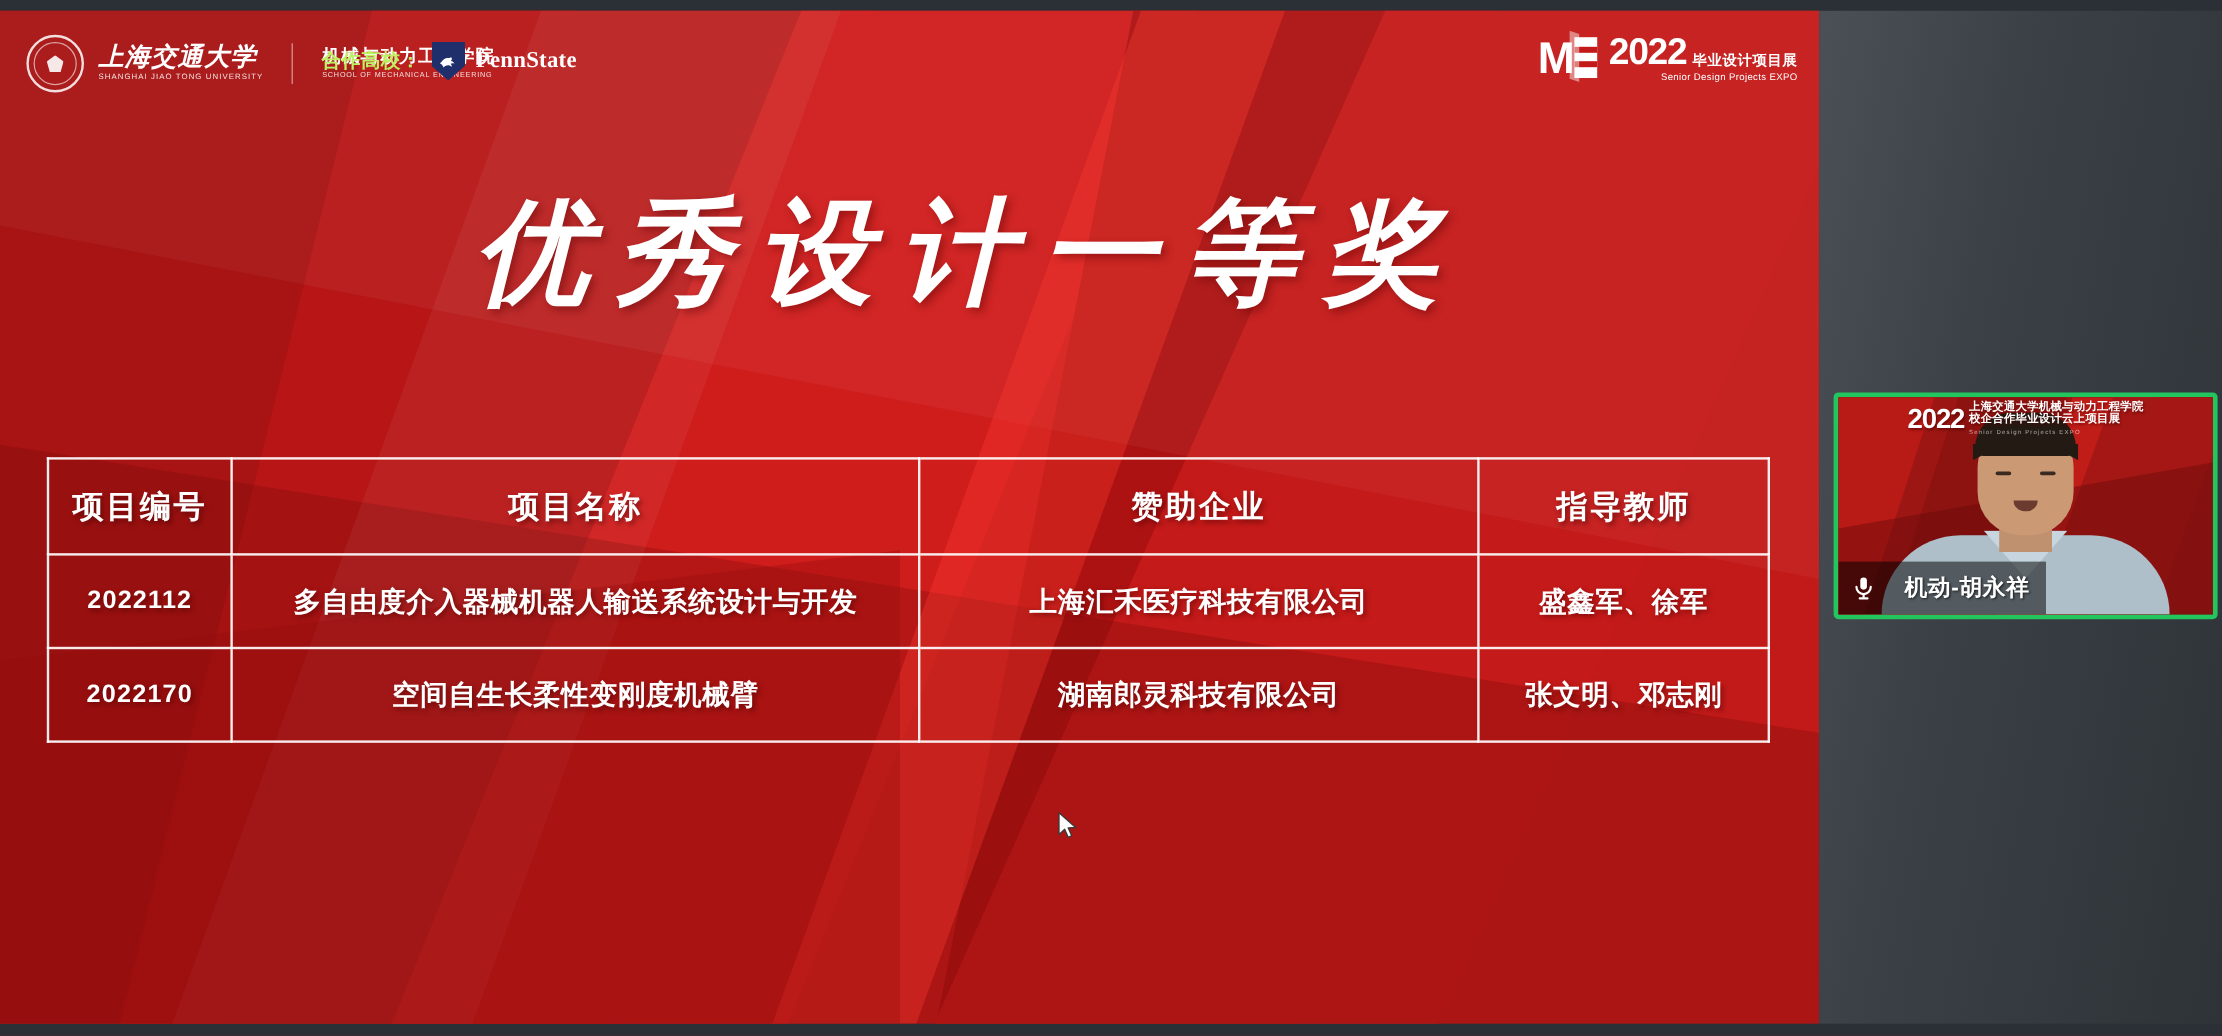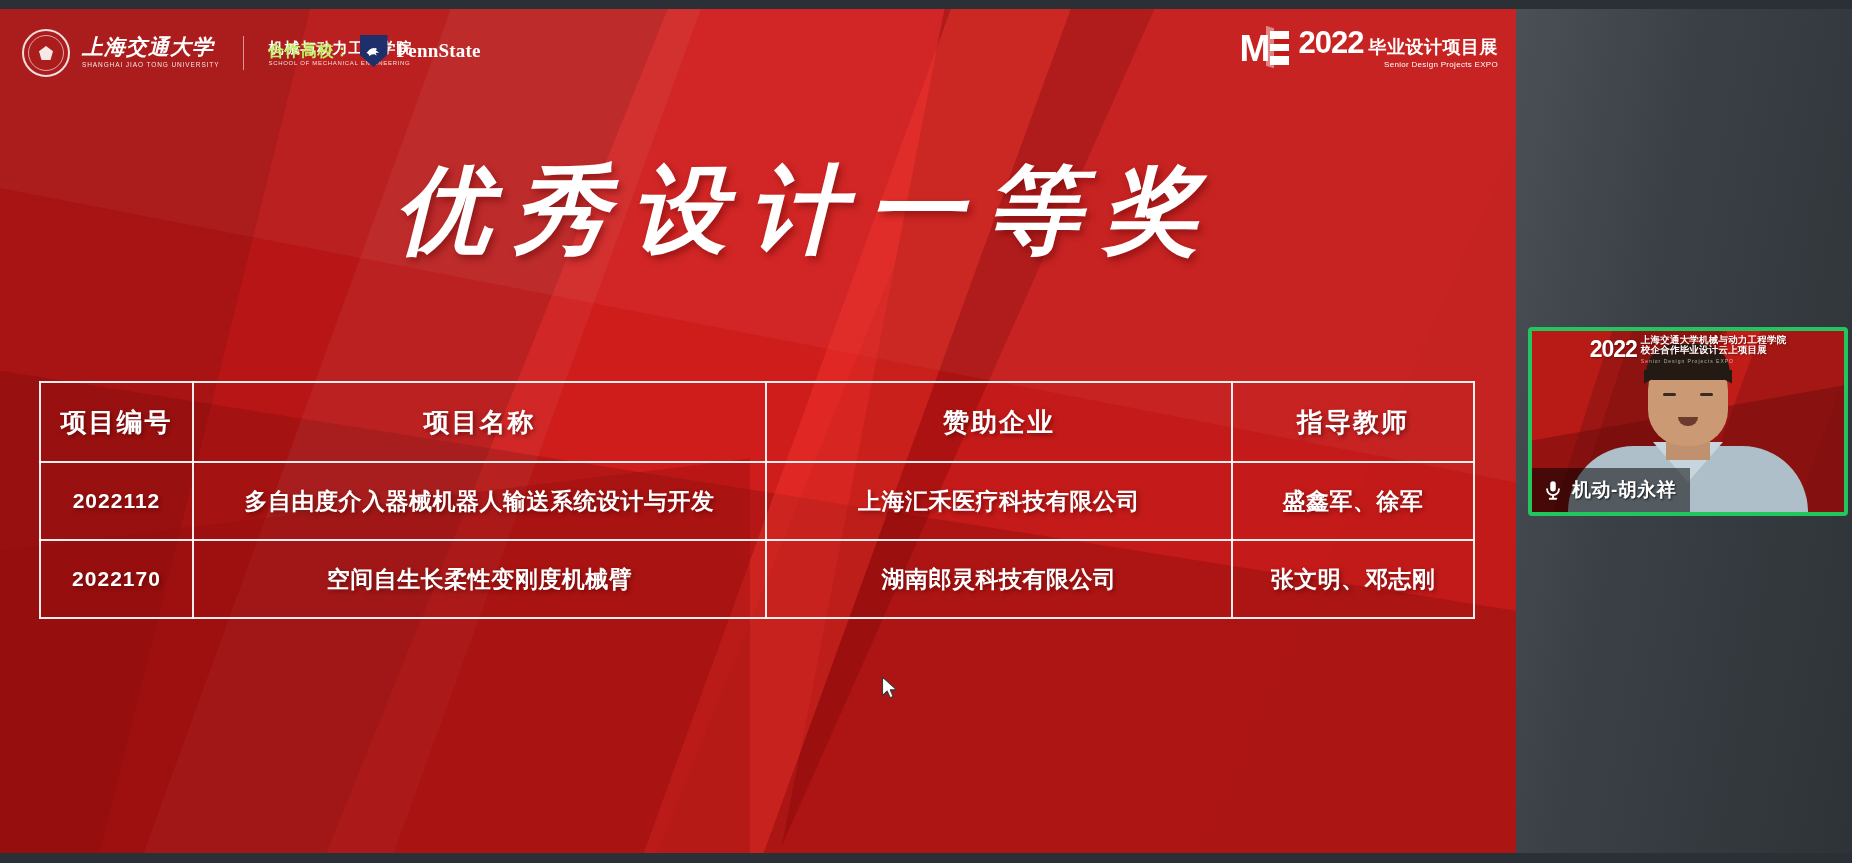--- a/index.html
+++ b/index.html
@@ -62,21 +62,21 @@
     font-size:37px;line-height:1;color:#fff;}
   .me-e{position:absolute;left:30px;top:4px;width:19px;height:34px;background:#fff;}
   .me-e span{position:absolute;left:0;width:100%;height:5px;background:#c21a19;}
   .me-e span:nth-child(1){top:8px;}
   .me-e span:nth-child(2){top:20px;}
   .me-e::after{content:"";position:absolute;left:-4px;top:-4px;width:8px;height:40px;
     background:rgba(255,255,255,.45);transform:skewY(18deg);}
   .expo-text{display:flex;flex-direction:column;line-height:1;}
   .expo-row1{display:flex;align-items:flex-end;gap:5px;}
   .expo-2022{font-family:"Liberation Sans",sans-serif;font-weight:700;font-size:31px;color:#fff;letter-spacing:-1px;}
-  .expo-cn{font-size:18px;font-weight:700;color:#fff;letter-spacing:.5px;white-space:nowrap;padding-bottom:2px;text-align:right;}
+  .expo-cn{font-size:12px;font-weight:700;color:#fff;letter-spacing:.5px;white-space:nowrap;padding-bottom:2px;text-align:right;}
   .expo-en{font-size:8px;color:#fff;letter-spacing:.3px;margin-top:3px;text-align:right;white-space:nowrap;}
 
   
   .slide-title{
     position:absolute;left:0;top:138px;width:1616px;text-align:center;z-index:6;
     font-family:"Liberation Serif","DejaVu Serif",serif;
     font-weight:700;font-style:italic;font-size:96px;letter-spacing:22px;color:#ffffff;
     text-shadow:3px 4px 7px rgba(90,0,0,.45);
   }
 
@@ -133,21 +133,21 @@
     background:#cb9a74;border-radius:40px 40px 36px 36px;}
   .p-hair{position:absolute;left:50%;bottom:132px;transform:translateX(-50%);width:84px;height:36px;
     background:#241a14;border-radius:42px 42px 10px 10px;}
   .p-hair2{position:absolute;left:50%;bottom:112px;transform:translateX(-50%);width:88px;height:30px;
     background:#241a14;clip-path:polygon(0 0,100% 0,100% 45%,78% 12%,22% 12%,0 45%);}
   .p-eye{position:absolute;bottom:116px;width:13px;height:3px;background:#3a2a20;border-radius:2px;}
   .p-eye.l{left:50%;margin-left:-25px;}
   .p-eye.r{left:50%;margin-left:12px;}
   .p-mouth{position:absolute;left:50%;bottom:86px;transform:translateX(-50%);width:20px;height:9px;
     background:#6b3b30;border-radius:0 0 12px 12px;}
-  .name-badge{position:absolute;left:0;bottom:0;height:44px;display:flex;align-items:center;gap:8px;
+  .name-badge{position:absolute;left:0;bottom:0;height:44px;display:flex;align-items:center;gap:23px;
     padding:0 14px 0 10px;background:rgba(0,0,0,.52);z-index:5;}
   .mic-icon{width:22px;height:22px;flex:none;}
   .name-text{font-size:19px;font-weight:700;color:#fff;letter-spacing:.5px;white-space:nowrap;
     text-shadow:1px 1px 2px rgba(0,0,0,.7);}
 </style>
 </head>
 <body>
 
 <div id="app">
 

